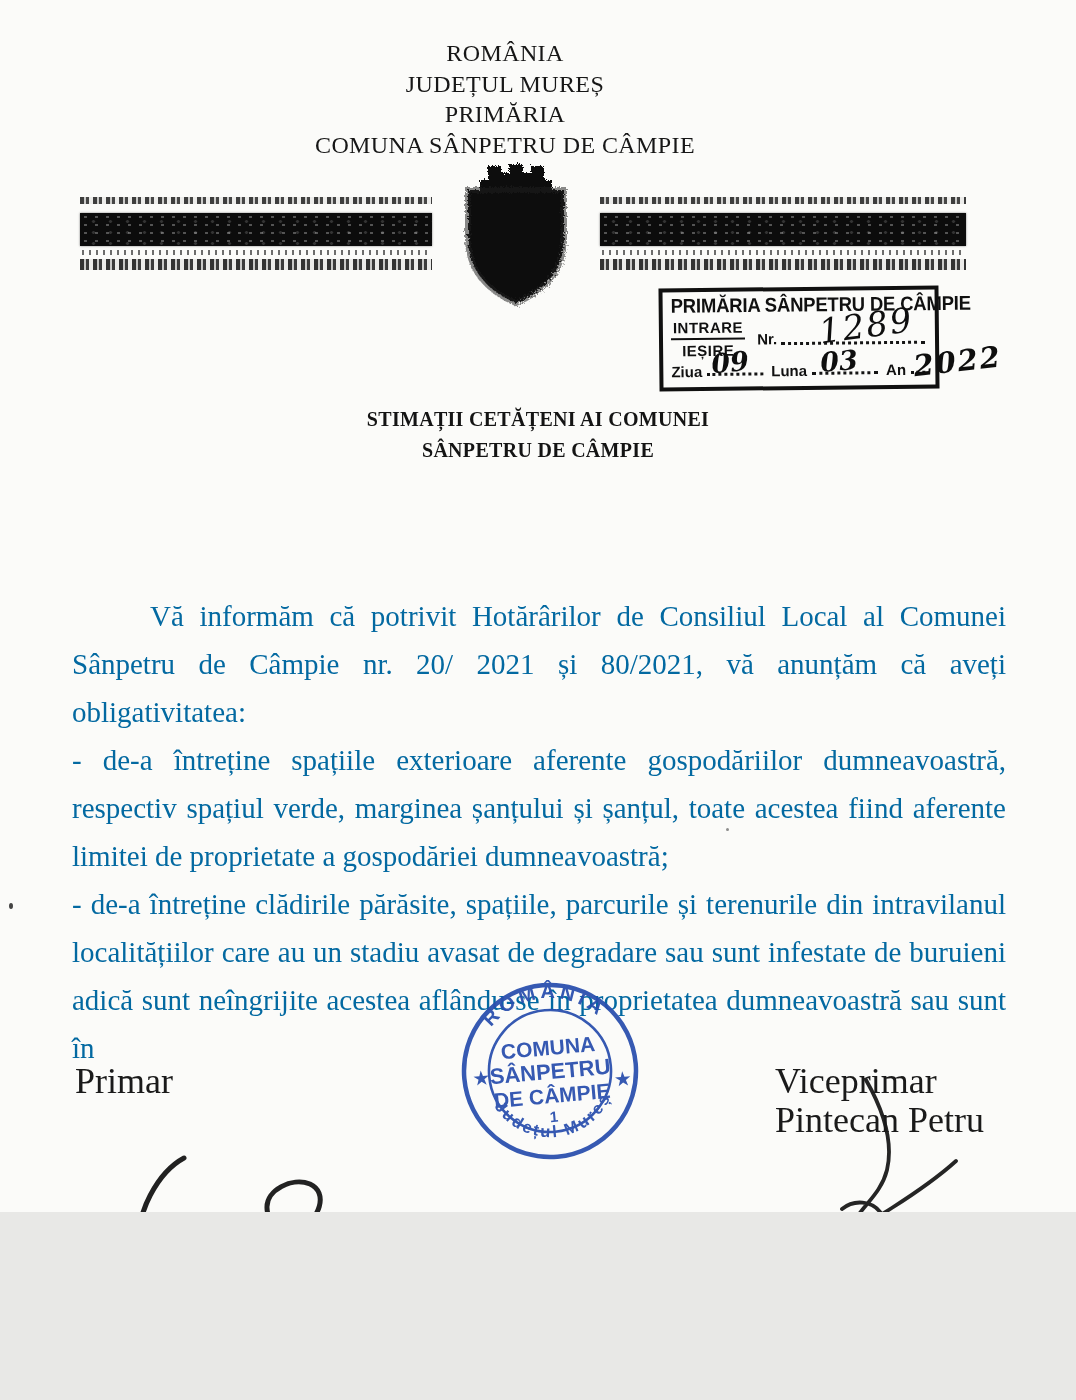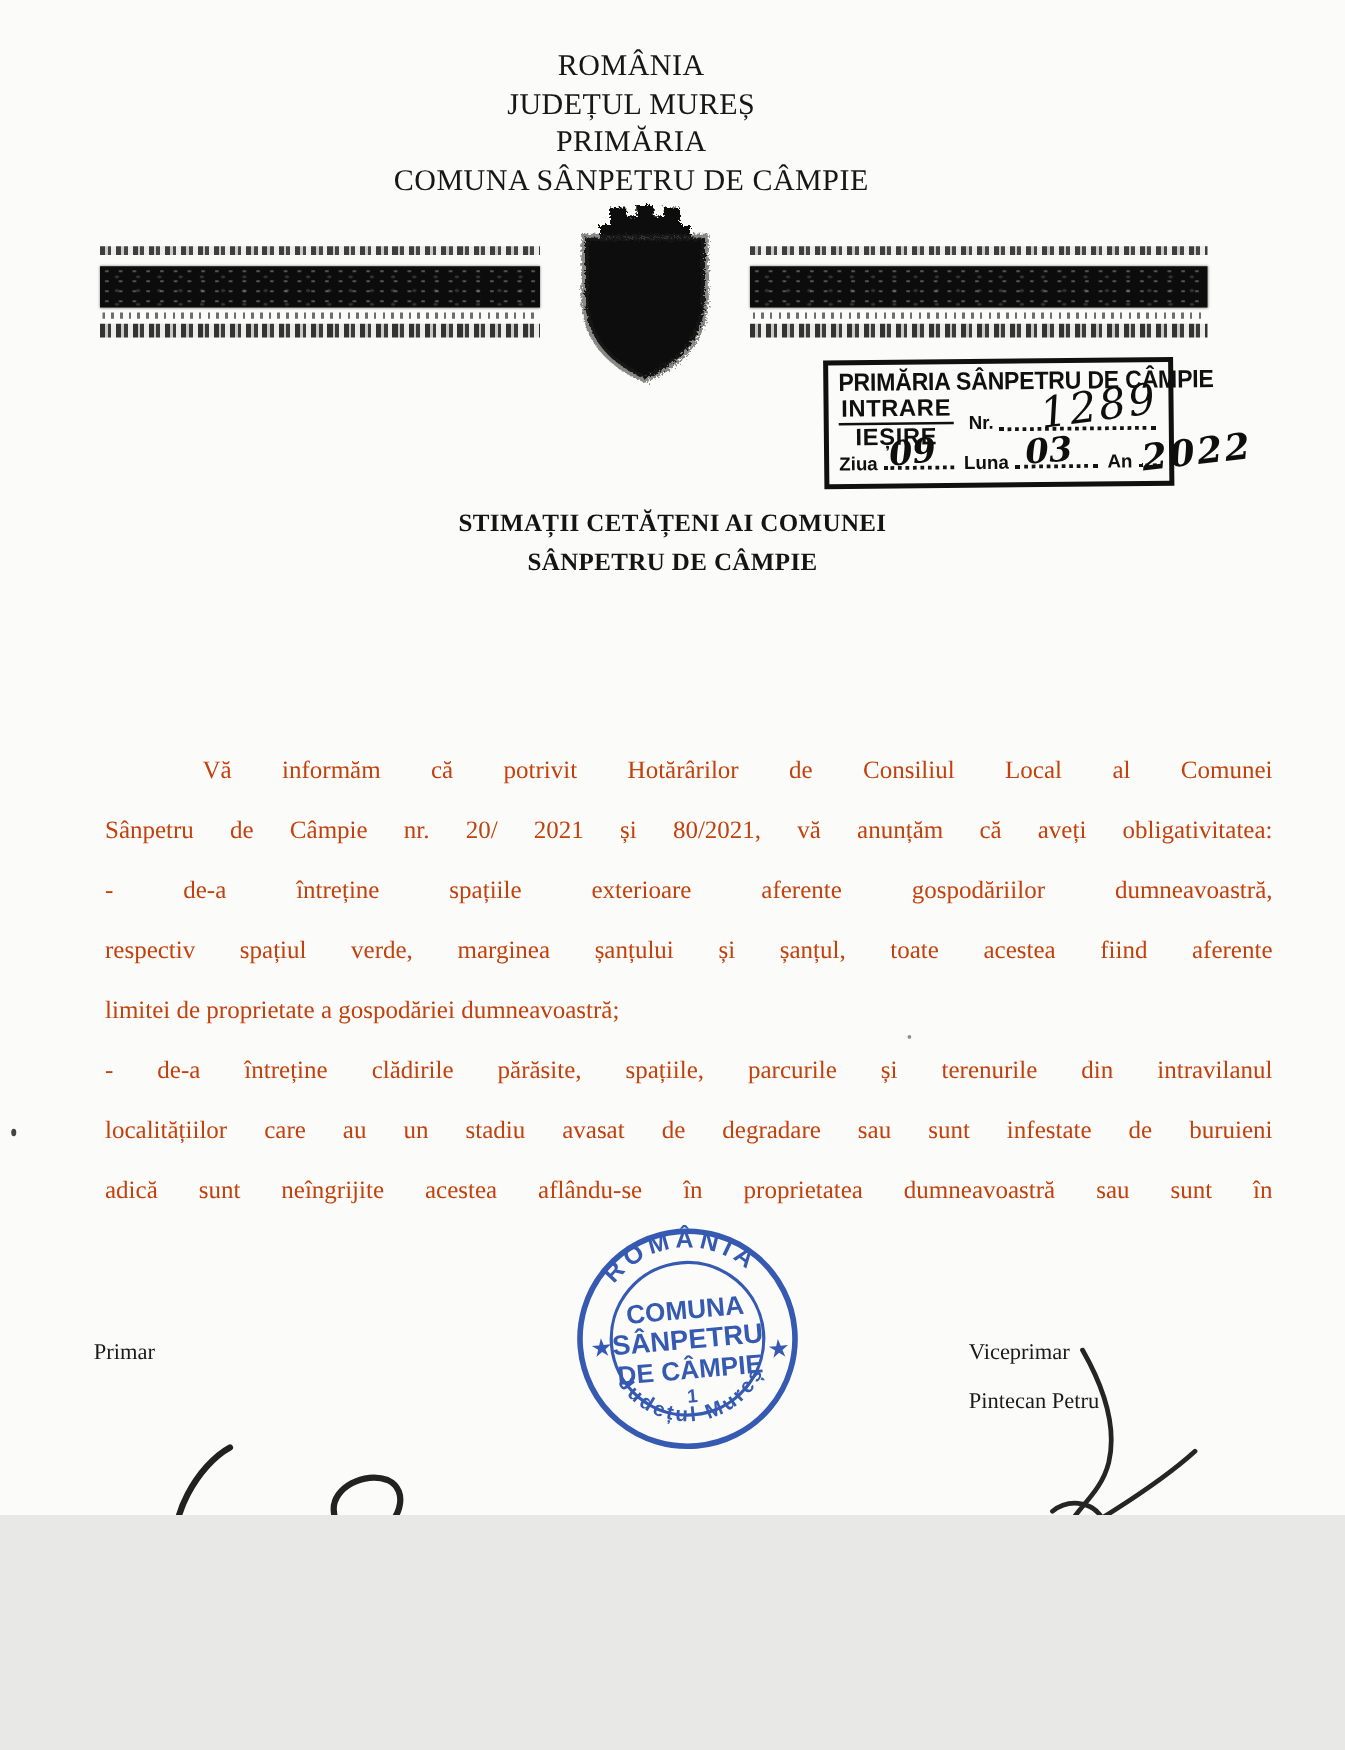--- a/index.html
+++ b/index.html
@@ -28,50 +28,50 @@
     box-shadow:0 0 2px rgba(0,0,0,.5);}
   .coat{position:absolute;left:446px;top:160px;}
   
   .regstamp{position:absolute;left:659px;top:287px;width:280px;height:103px;
     border:4px solid #101010;transform:rotate(-.6deg);
     font-family:"Liberation Sans","DejaVu Sans",sans-serif;color:#101010;
     padding:3px 8px 4px 8px;box-sizing:border-box;}
   .regstamp .rtitle{font-weight:bold;font-size:18.5px;letter-spacing:-.2px;
     text-align:center;white-space:nowrap;transform:scaleY(1.08);}
   .regrow2{display:flex;align-items:flex-end;margin-top:1px;}
-  .inout{display:flex;flex-direction:column;align-items:center;font-weight:bold;font-size:19px;line-height:19px;}
+  .inout{display:flex;flex-direction:column;align-items:center;font-weight:bold;font-size:15px;line-height:19px;}
   .inout .in{border-bottom:2.5px solid #101010;padding:0 2px 1px 2px;letter-spacing:.5px;}
   .inout .out{letter-spacing:.5px;padding-top:1px;}
   .nrlabel{font-weight:bold;font-size:15px;margin:0 4px 12px 12px;}
   .dotline{position:relative;border-bottom:3px dotted #141414;height:0;margin-bottom:14px;}
   .dotline.big{flex:1;margin-right:2px;}
   .hand{position:absolute;font-family:"DejaVu Serif",serif;font-style:italic;
     color:#0e0e0e;white-space:nowrap;}
   .hand.nr{font-size:34px;top:-36px;left:26%;transform:rotate(-7deg);letter-spacing:2px;}
   .regrow3{display:flex;align-items:flex-end;margin-top:3px;font-weight:bold;font-size:15px;}
   .regrow3 .lbl{margin:0 3px 0 0;}
   .regrow3 .lbl.mid{margin-left:6px;}
   .dl2{position:relative;border-bottom:3px dotted #141414;height:0;margin:0 2px 4px 2px;}
   .hand.day{font-size:27px;top:-26px;left:4px;transform:rotate(-5deg);}
   .hand.month{font-size:27px;top:-26px;left:8px;transform:rotate(-4deg);}
   .hand.year{font-size:29px;top:-26px;left:2px;transform:rotate(-6deg);letter-spacing:2px;}
   
   .doc-title{position:absolute;top:404px;left:0;right:0;text-align:center;
     font-weight:bold;font-size:20px;line-height:31px;letter-spacing:.3px;color:#141414;}
   
   .doc-body{position:absolute;left:72px;top:592px;width:934px;
-    font-size:20px;line-height:48px;color:#c2410c;margin-left:12px;}
+    font-size:29px;line-height:48px;color:#0369a1;}
   .bl{text-align:justify;}
   .bl.j{text-align-last:justify;}
   .bl.ind{text-indent:78px;}
   
   .roundstamp{position:absolute;left:455px;top:976px;width:190px;height:190px;
     transform:rotate(-5deg);opacity:.94;}
   
-  .sigblock{position:absolute;font-size:18px;line-height:39px;color:#1a1a1a;}
+  .sigblock{position:absolute;font-size:36px;line-height:39px;color:#1a1a1a;}
   .sigblock.left{left:75px;top:1062px;}
   .sigblock.right{left:775px;top:1062px;}
   .sigsvg{position:absolute;}
   .sigsvg.left{left:128px;top:1146px;}
   .sigsvg.right{left:802px;top:1078px;}
   
   .dot-noise{position:absolute;background:#444;border-radius:50%;}
 </style>
 </head>
 <body>

